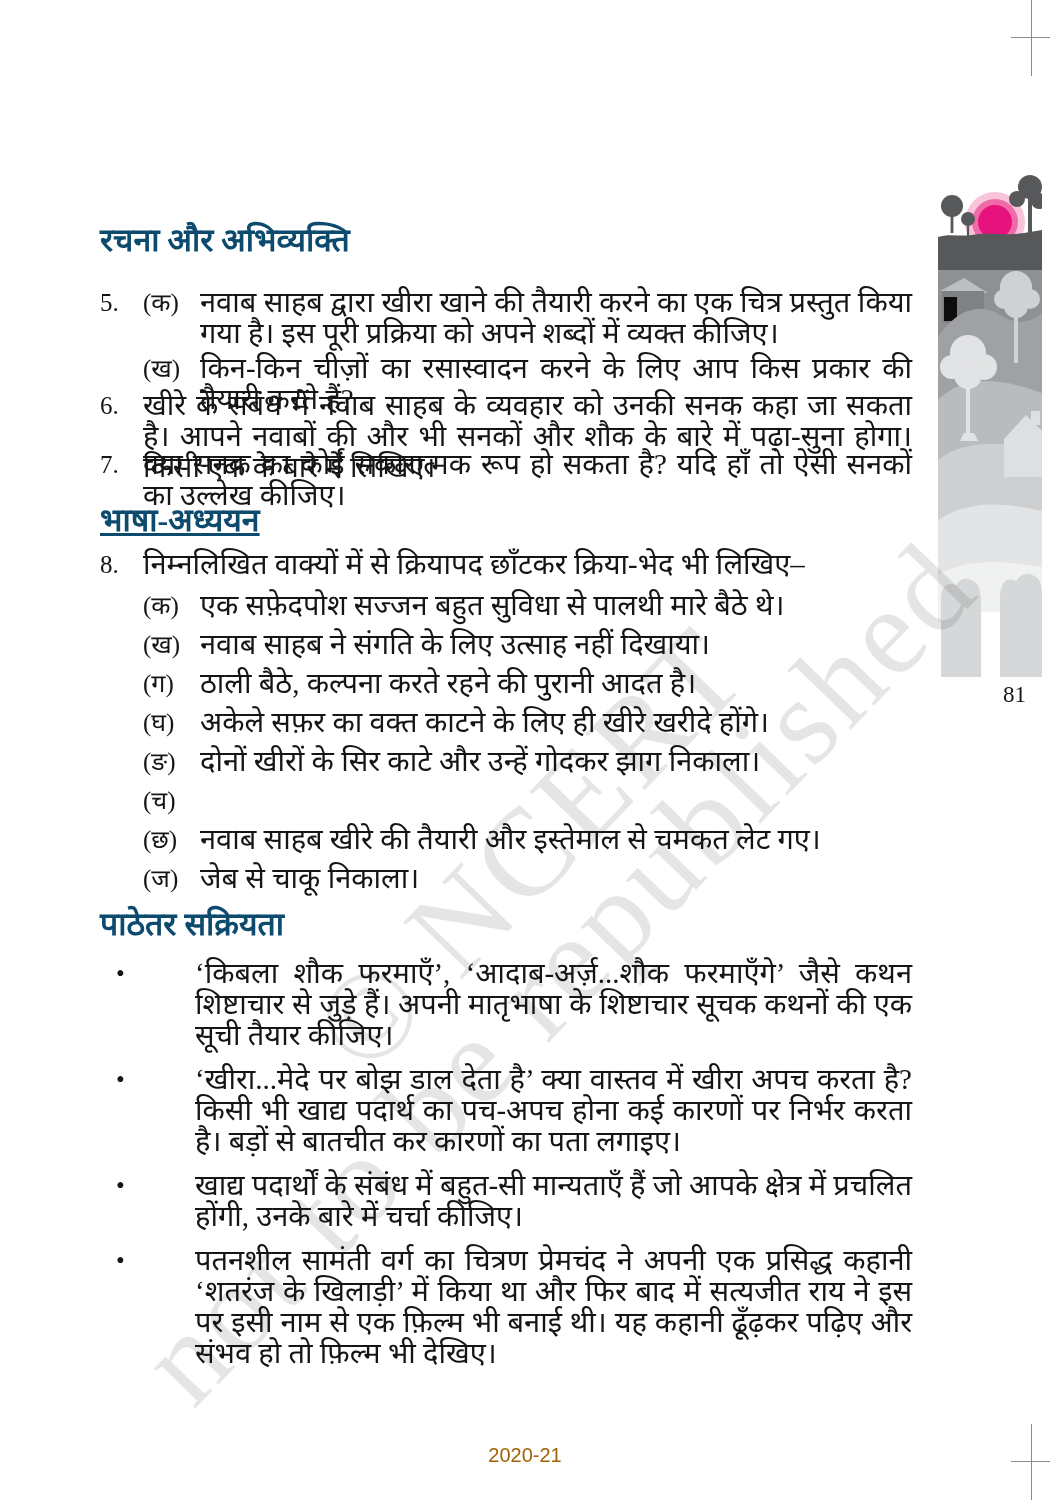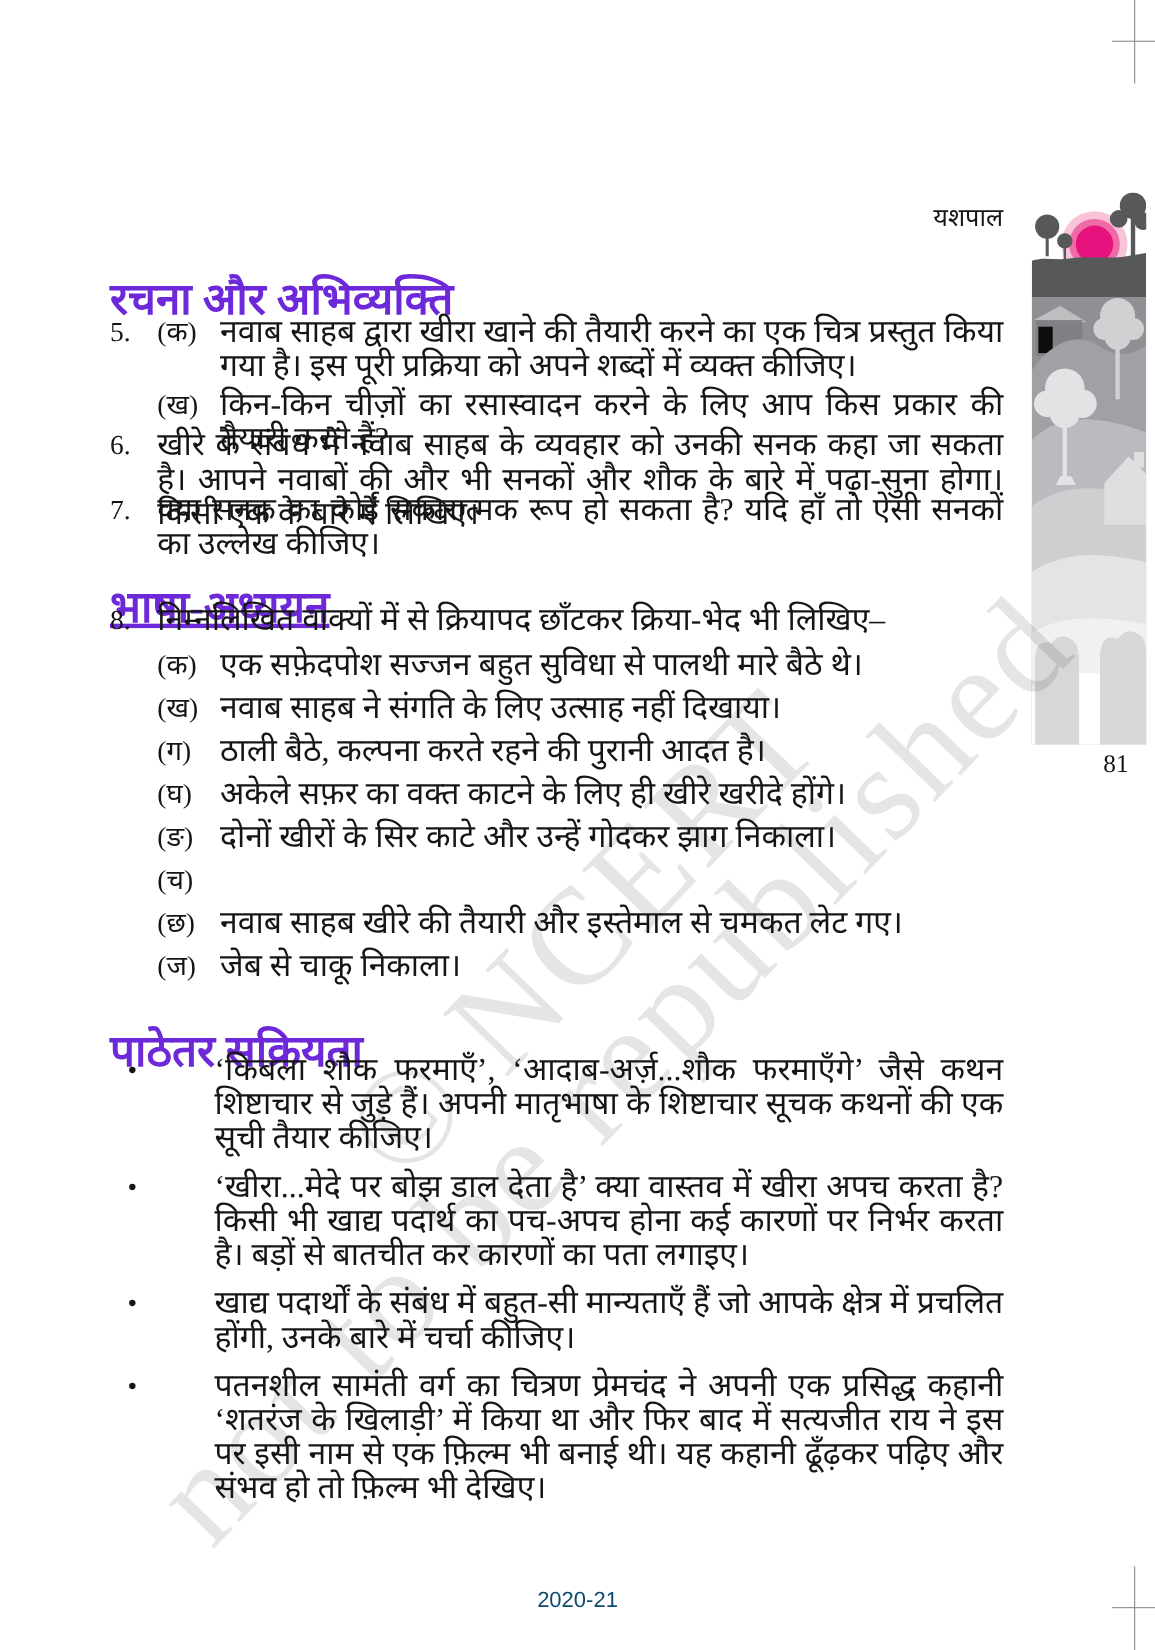--- a/index.html
+++ b/index.html
@@ -18,43 +18,43 @@
     letter-spacing: 4px; z-index: 1;
   }
   .wm1 { left: 285px; top: 1000px; font-size: 125px; }
   .wm2 { left: 112px; top: 1332px; font-size: 125px; }
   
   .strip { position: absolute; left: 938px; top: 175px; width: 104px; height: 502px; z-index: 0; }
   
   .author { position: absolute; left: 100px; top: 180px; width: 812px; text-align: right; font-size: 23px; }
   
   .h {
-    position: absolute; left: 100px; width: 812px; font-size: 40px; font-weight: 700;
-    color: #6d28d9; line-height: 40px; margin-top: 32px;
+    position: absolute; left: 100px; width: 812px; font-size: 32px; font-weight: 700;
+    color: #0c4a6e; line-height: 40px;
   }
   .h1 { top: 220px; } .h2 { top: 500px; text-decoration: underline; } .h3 { top: 904px; }
   
   .block { position: absolute; left: 100px; width: 812px; }
   .q5 { top: 287px; } .q6 { top: 390px; } .q7 { top: 449px; }
   .q8i { top: 549px; } .q8items { top: 590px; } .bullets { top: 958px; }
   .row { display: flex; align-items: flex-start; }
   .num  { flex: 0 0 43px; font-size: 25px; line-height: 31px; }
   .lbl  { flex: 0 0 57px; font-size: 25px; line-height: 31px; }
   .txt  { flex: 1 1 auto; font-size: 29px; line-height: 31px; text-align: justify; }
   .subgap { margin-top: 4px; }
   .q8row { margin-top: 8px; }
   .q8row:first-child { margin-top: 0; }
   .bul { display: flex; margin-top: 13px; }
   .bul:first-child { margin-top: 0; }
   .mark { flex: 0 0 95px; padding-left: 16px; font-size: 25px; line-height: 31px; }
   
   .pagenum { position: absolute; left: 952px; top: 682px; width: 74px; text-align: right; font-size: 23px; }
   .footer {
     position: absolute; left: 0; top: 1444px; width: 1050px; text-align: center;
-    font-family: "Liberation Sans", "DejaVu Sans", sans-serif; font-size: 20px; color: #0c4a6e;
+    font-family: "Liberation Sans", "DejaVu Sans", sans-serif; font-size: 20px; color: #a16207;
   }
   
   .cm { position: absolute; background: #8c8c8c; z-index: 3; }
   .cm-v-tr { left: 1031px; top: 0; width: 1px; height: 76px; }
   .cm-h-tr { left: 1011px; top: 37px; width: 39px; height: 1px; }
   .cm-v-br { left: 1031px; top: 1424px; width: 1px; height: 76px; }
   .cm-h-br { left: 1011px; top: 1461px; width: 39px; height: 1px; }
 </style>
 </head>
 <body>
@@ -114,21 +114,20 @@
       <path d="M3,502 L3,425 Q3,405 18,410 Q26,398 38,408 Q43,412 43,430 L43,502 Z"></path>
       <path d="M62,502 L62,420 Q64,400 78,406 Q86,394 98,402 Q104,406 104,420 L104,502 Z"></path>
     </g>
   </svg>
 
   <div class="wm wm1">© NCERT</div>
   <div class="wm wm2">not to be republished</div>
 
   <div class="layer-content">
 
-    <div class="author">यशपाल</div>
 
     <div class="h h1">रचना और अभिव्यक्ति</div>
 
     <div class="block q5 row">
       <span class="num">5.</span>
       <div style="flex:1">
         <div class="row">
           <span class="lbl">(क)</span>
           <div class="txt">नवाब साहब द्वारा खीरा खाने की तैयारी करने का एक चित्र प्रस्तुत किया गया है। इस पूरी प्रक्रिया को अपने शब्दों में व्यक्त कीजिए।</div>
         </div>

